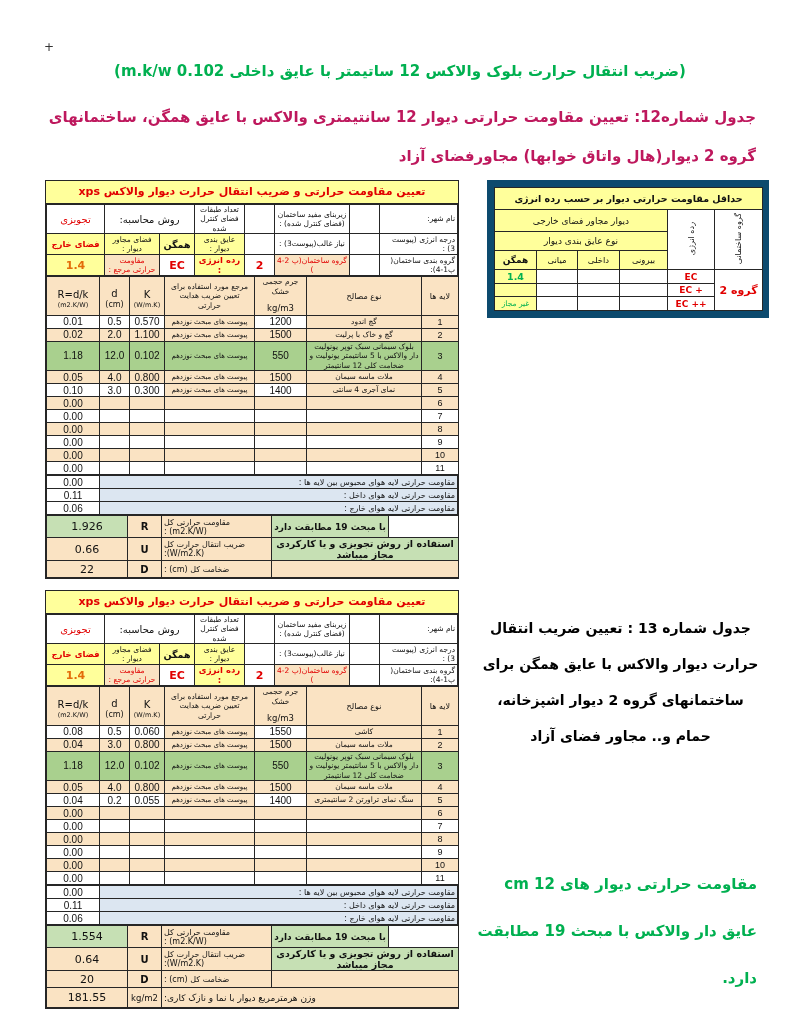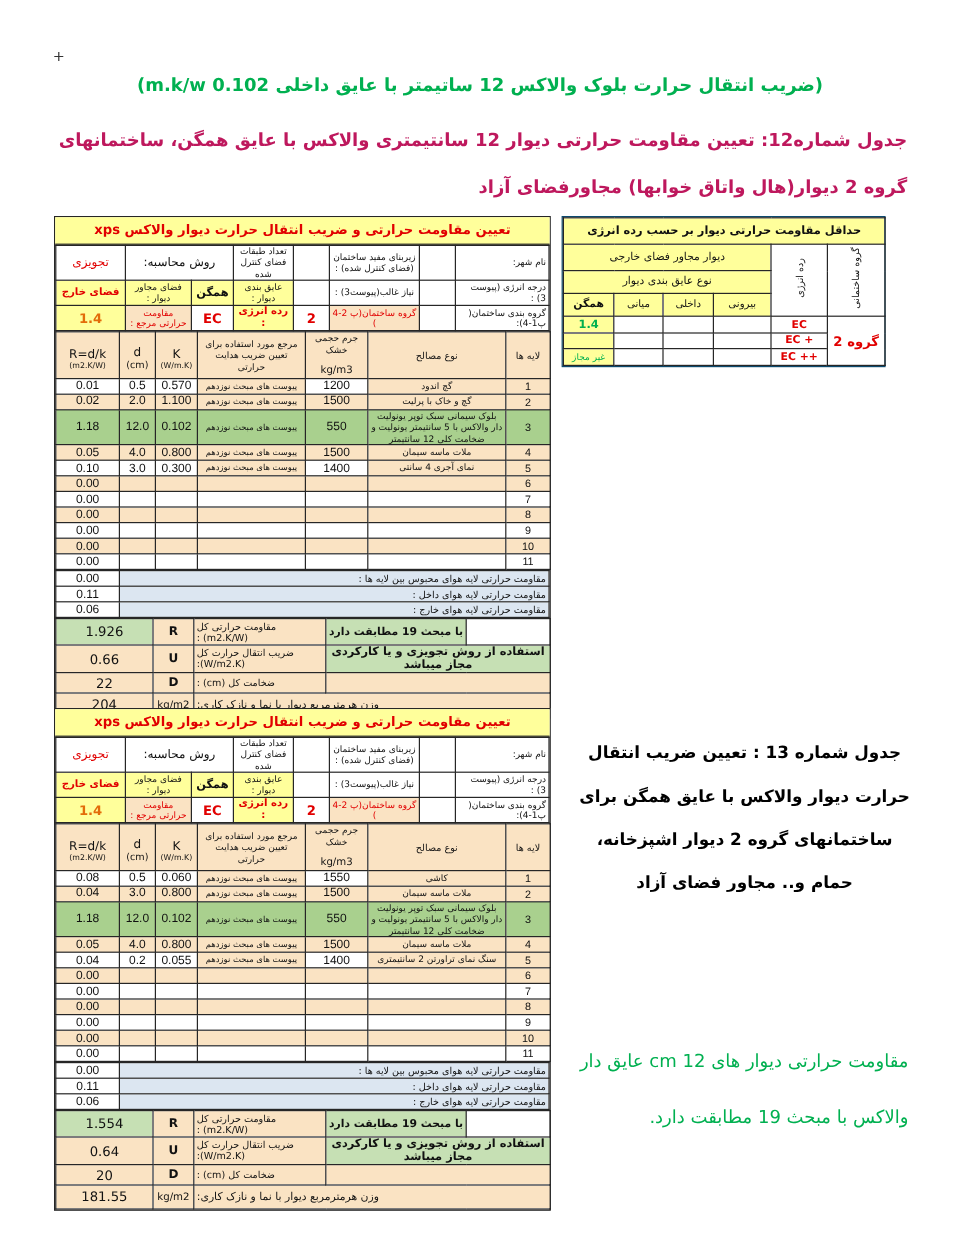--- a/index.html
+++ b/index.html
@@ -18,21 +18,21 @@
   #main-heading {
     position:absolute; left:40px; top:98px; width:716px; direction:rtl;
     text-align:right; font-weight:bold; font-size:15px; line-height:39px; color:#be185d;
   }
   #note-13 {
     position:absolute; left:478px; top:610px; width:285px; direction:rtl;
     text-align:center; font-weight:bold; font-size:14px; line-height:36px; color:#000;
   }
   #green-note {
     position:absolute; left:470px; top:861px; width:287px; direction:rtl;
-    text-align:right; font-weight:normal; font-size:15px; line-height:47px; color:#00B050;
+    text-align:right; font-weight:bold; font-size:15px; line-height:47px; color:#00B050;
   }
   
   .calc { position:absolute; width:412px; border:1px solid #262626; background:#fff; }
   #calc12 { left:45px; top:180px; }
   #calc13 { left:45px; top:590px; }
   table { border-collapse:collapse; table-layout:fixed; width:100%; }
   td { border:1px solid #262626; padding:0 2px; text-align:center; vertical-align:middle; overflow:hidden; }
   .t-title {
     background:#FFFF9B; color:#E10000; font-weight:bold; font-size:11px;
     text-align:center; direction:rtl; padding:4px 2px 5px; border-bottom:1px solid #262626;
@@ -58,21 +58,21 @@
   tr.layer td { background:#fff; }
   tr.layer td.tx { background:#fff; }
   tr.layer.filled td.tx { background:#FAE3C3; }
   tr.layer.alt td, tr.layer.alt td.tx { background:#FAE3C3; }
   tr.layer.hl td, tr.layer.hl td.tx { background:#A9D08E; }
   .air td { height:12px; }
   .air .lbl { text-align:right; font-size:8px; }
   .ftr .v { font-size:11px; }
   .vertcell span { writing-mode:vertical-rl; transform:rotate(180deg); display:inline-block; font-size:8px; }
   
-  #min-table { position:absolute; left:468px; top:180px; width:268px; border:1px solid #0c4a6e; background:#fff; }
+  #min-table { position:absolute; left:487px; top:180px; width:268px; border:7px solid #0c4a6e; background:#fff; }
   #min-table td { font-size:8.5px; }
 </style>
 </head>
 <body>
 
 <div id="plus-marker">+</div>
 <div id="green-title">(ضریب انتقال حرارت بلوک والاکس 12 ساتیمتر با عایق داخلی 0.102 m.k/w)</div>
 <div id="main-heading">جدول شماره12: تعیین مقاومت حرارتی دیوار 12 سانتیمتری والاکس با عایق همگن، ساختمانهای گروه 2 دیوار(هال واتاق خوابها) مجاورفضای آزاد</div>
 <div id="note-13">جدول شماره 13 : تعیین ضریب انتقال حرارت دیوار والاکس با عایق همگن برای ساختمانهای گروه 2 دیوار اشپزخانه، حمام و.. مجاور فضای آزاد</div>
 <div id="green-note">مقاومت حرارتی دیوار های 12 cm عایق دار والاکس با مبحث 19 مطابقت دارد.</div>
@@ -350,25 +350,20 @@
       <td class="tan b" style="font-size:10px">U</td>
       <td class="tan fa left" style="font-size:8px">ضریب انتقال حرارت کل (W/m2.K):</td>
       <td colspan="2" class="lgreen fa b" style="font-size:9.5px">استفاده از روش تجویزی و یا کارکردی مجاز میباشد</td>
     </tr>
     <tr style="height:17px">
       <td class="tan v">22</td>
       <td class="tan b" style="font-size:10px">D</td>
       <td class="tan fa left" style="font-size:8px">ضخامت کل (cm) :</td>
       <td colspan="2" class="tan"></td>
     </tr>
-    <tr style="height:20px">
-      <td class="tan v">204</td>
-      <td class="tan" style="font-size:8.5px">kg/m2</td>
-      <td colspan="3" class="tan fa left" style="font-size:9px">وزن هرمترمربع دیوار با نما و نازک کاری:</td>
-    </tr>
   </tbody>
     </table>
 </div>
 <div class="calc" id="calc13">
   <div class="t-title">تعیین مقاومت حرارتی و ضریب انتقال حرارت دیوار والاکس xps</div>
   <table class="pre-h">
     <colgroup>
         <col style="width:58px">
         <col style="width:55px">
         <col style="width:35px">

